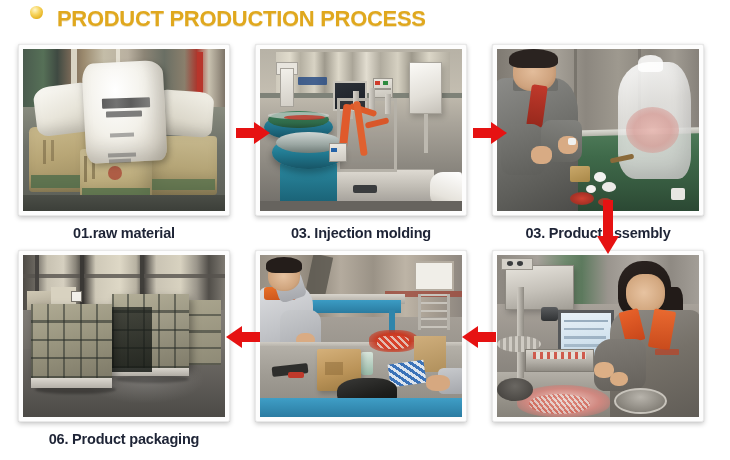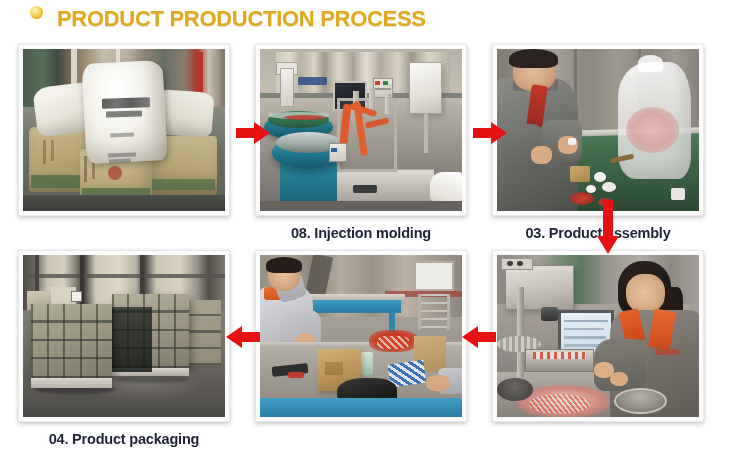--- a/index.html
+++ b/index.html
@@ -357,20 +357,21 @@
         <div class="p1-sackC"></div>
         <div class="p1-sackA"></div>
         <div class="p1-txt1"></div>
         <div class="p1-txt2"></div>
         <div class="p1-txt3"></div>
         <div class="p1-txt4"></div>
         <div class="p1-txt5"></div>
         <div class="p1-floor"></div>
       </div>
     </div>
+    <div class="caption">01.raw material</div>
   </div>
 
   <div class="cell c1 r0">
     <div class="photo-frame">
       <div class="photo">
         <div class="p2-bg"></div>
         <div class="p2-wallpanel"></div>
         <div class="p2-shelf"></div>
         <div class="p2-armLbox"></div>
         <div class="p2-armL"></div>
@@ -399,21 +400,21 @@
         <div class="p2-hose3"></div>
         <div class="p2-hose4"></div>
         <div class="p2-hose1"></div>
         <div class="p2-hose2"></div>
         <div class="p2-panel"></div>
         <div class="p2-panelb"></div>
         <div class="p2-white"></div>
         <div class="p2-floor"></div>
       </div>
     </div>
-    <div class="caption">08. Injection molding</div>
+    <div class="caption">03. Injection molding</div>
   </div>
 
   <div class="cell c2 r0">
     <div class="photo-frame">
       <div class="photo">
         <div class="p3-bg"></div>
         <div class="p3-wall"></div>
         <div class="p3-wallline"></div>
         <div class="p3-wallline2"></div>
         <div class="p3-bench"></div>
@@ -461,21 +462,21 @@
         <div class="p6-shadow1"></div>
         <div class="p6-shadow2"></div>
         <div class="p6-pallet3"></div>
         <div class="p6-pallet2"></div>
         <div class="p6-pallet2base"></div>
         <div class="p6-dark"></div>
         <div class="p6-pallet1"></div>
         <div class="p6-pallet1base"></div>
       </div>
     </div>
-    <div class="caption">04. Product packaging</div>
+    <div class="caption">06. Product packaging</div>
   </div>
 
   <div class="cell c1 r1">
     <div class="photo-frame">
       <div class="photo">
         <div class="p5-bg"></div>
         <div class="p5-wall"></div>
         <div class="p5-wallred"></div>
         <div class="p5-beam"></div>
         <div class="p5-whiteboard"></div>

